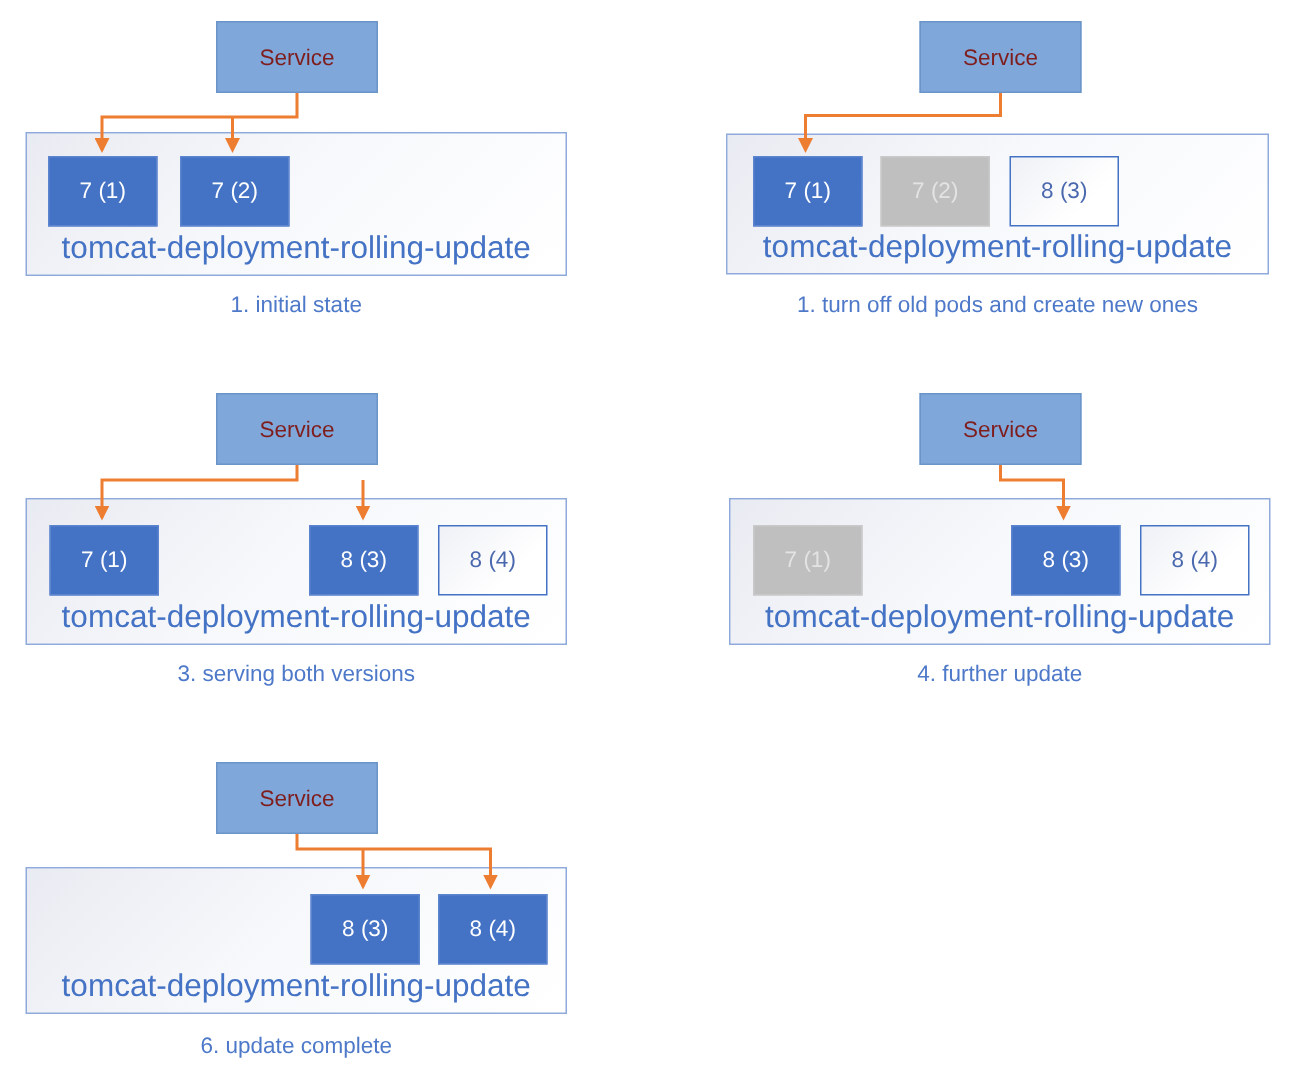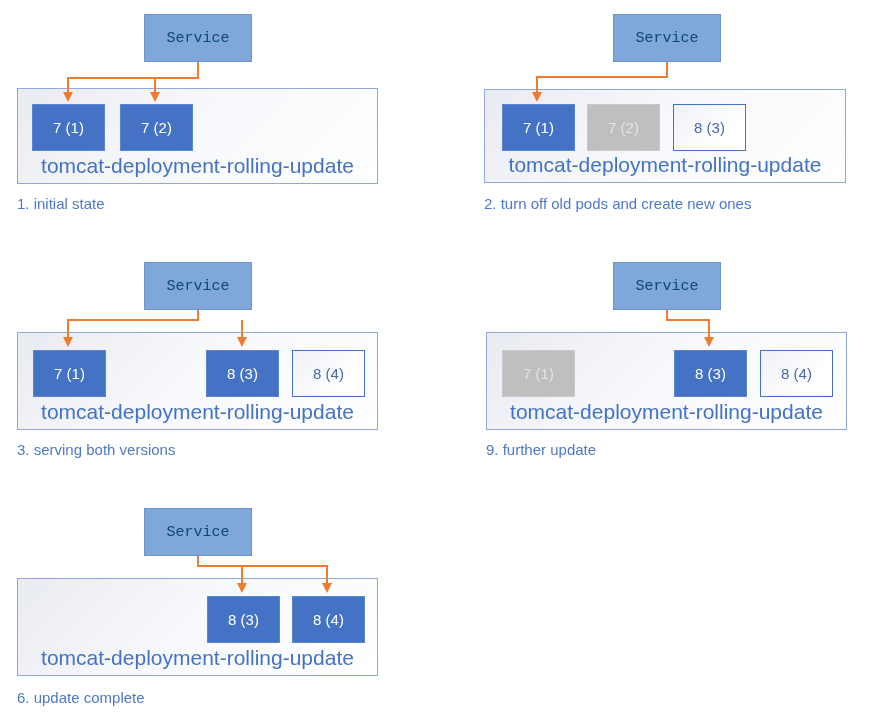--- a/index.html
+++ b/index.html
@@ -10,27 +10,26 @@
     background: #ffffff;
     font-family: "Liberation Sans", sans-serif;
     overflow: hidden;
   }
   .service {
     position: absolute;
     width: 108px;
     height: 48px;
     background: var(--service-fill, #7FA7D9);
     border: 1px solid var(--service-border, #6B94C9);
-    color: #0c4a6e;
+    color: #7f1d1d;
     display: flex;
     align-items: center;
     justify-content: center;
     font-size: 15px;
     box-sizing: border-box;
-    font-family: Liberation Mono, monospace;
   }
   .deployment {
     position: absolute;
     border: 1.5px solid var(--container-border, #8FA9DB);
     background: linear-gradient(135deg, #E9EBF2 0%, #F6F8FB 45%, #FFFFFF 100%);
     box-sizing: border-box;
   }
   .deploy-label {
     position: absolute;
     left: 0; right: 0; bottom: 5px;
@@ -58,21 +57,21 @@
     color: var(--pod-inactive-text, #E3E3E3);
     border: 1px solid #C9C9C9;
   }
   .pod.new {
     background: linear-gradient(135deg, #EFF1F6 0%, #FFFFFF 70%);
     color: var(--pod-new-text, #4A68AE);
     border: 1.5px solid var(--pod-new-border, #4472C4);
   }
   .caption {
     position: absolute;
-    text-align: left;
+    text-align: center;
     color: var(--caption-text, #4E79C9);
     font-size: 15px;
   }
   svg.arrows {
     position: absolute;
     left: 0; top: 0;
     width: 870px; height: 718px;
     pointer-events: none;
   }
   svg.arrows path.line {
@@ -102,21 +101,21 @@
   <section>
     <div class="service" style="left:613px;top:14px">
       <span>Service</span>
     </div>
     <div class="deployment" style="left:484px;top:89px;width:362px;height:94px">
       <div class="pod active" style="left:17px;top:14px">7 (1)</div>
       <div class="pod inactive" style="left:102px;top:14px">7 (2)</div>
       <div class="pod new" style="left:188px;top:14px">8 (3)</div>
       <div class="deploy-label">tomcat-deployment-rolling-update</div>
     </div>
-    <div class="caption" style="left:484px;top:195px;width:362px">2. turn off old pods and create new ones</div>
+    <div class="caption" style="left:484px;top:195px;width:362px">1. turn off old pods and create new ones</div>
   </section>
 
   <section>
     <div class="service" style="left:144px;top:262px">
       <span>Service</span>
     </div>
     <div class="deployment" style="left:17px;top:332px;width:361px;height:98px">
       <div class="pod active" style="left:15px;top:17px">7 (1)</div>
       <div class="pod active" style="left:188px;top:17px">8 (3)</div>
       <div class="pod new" style="left:274px;top:17px">8 (4)</div>
@@ -128,21 +127,21 @@
   <section>
     <div class="service" style="left:613px;top:262px">
       <span>Service</span>
     </div>
     <div class="deployment" style="left:486px;top:332px;width:361px;height:98px">
       <div class="pod inactive" style="left:15px;top:17px">7 (1)</div>
       <div class="pod active" style="left:187px;top:17px">8 (3)</div>
       <div class="pod new" style="left:273px;top:17px">8 (4)</div>
       <div class="deploy-label">tomcat-deployment-rolling-update</div>
     </div>
-    <div class="caption" style="left:486px;top:441px;width:361px">9. further update</div>
+    <div class="caption" style="left:486px;top:441px;width:361px">4. further update</div>
   </section>
 
   <section>
     <div class="service" style="left:144px;top:508px">
       <span>Service</span>
     </div>
     <div class="deployment" style="left:17px;top:578px;width:361px;height:98px">
       <div class="pod active" style="left:189px;top:17px">8 (3)</div>
       <div class="pod active" style="left:274px;top:17px">8 (4)</div>
       <div class="deploy-label">tomcat-deployment-rolling-update</div>

